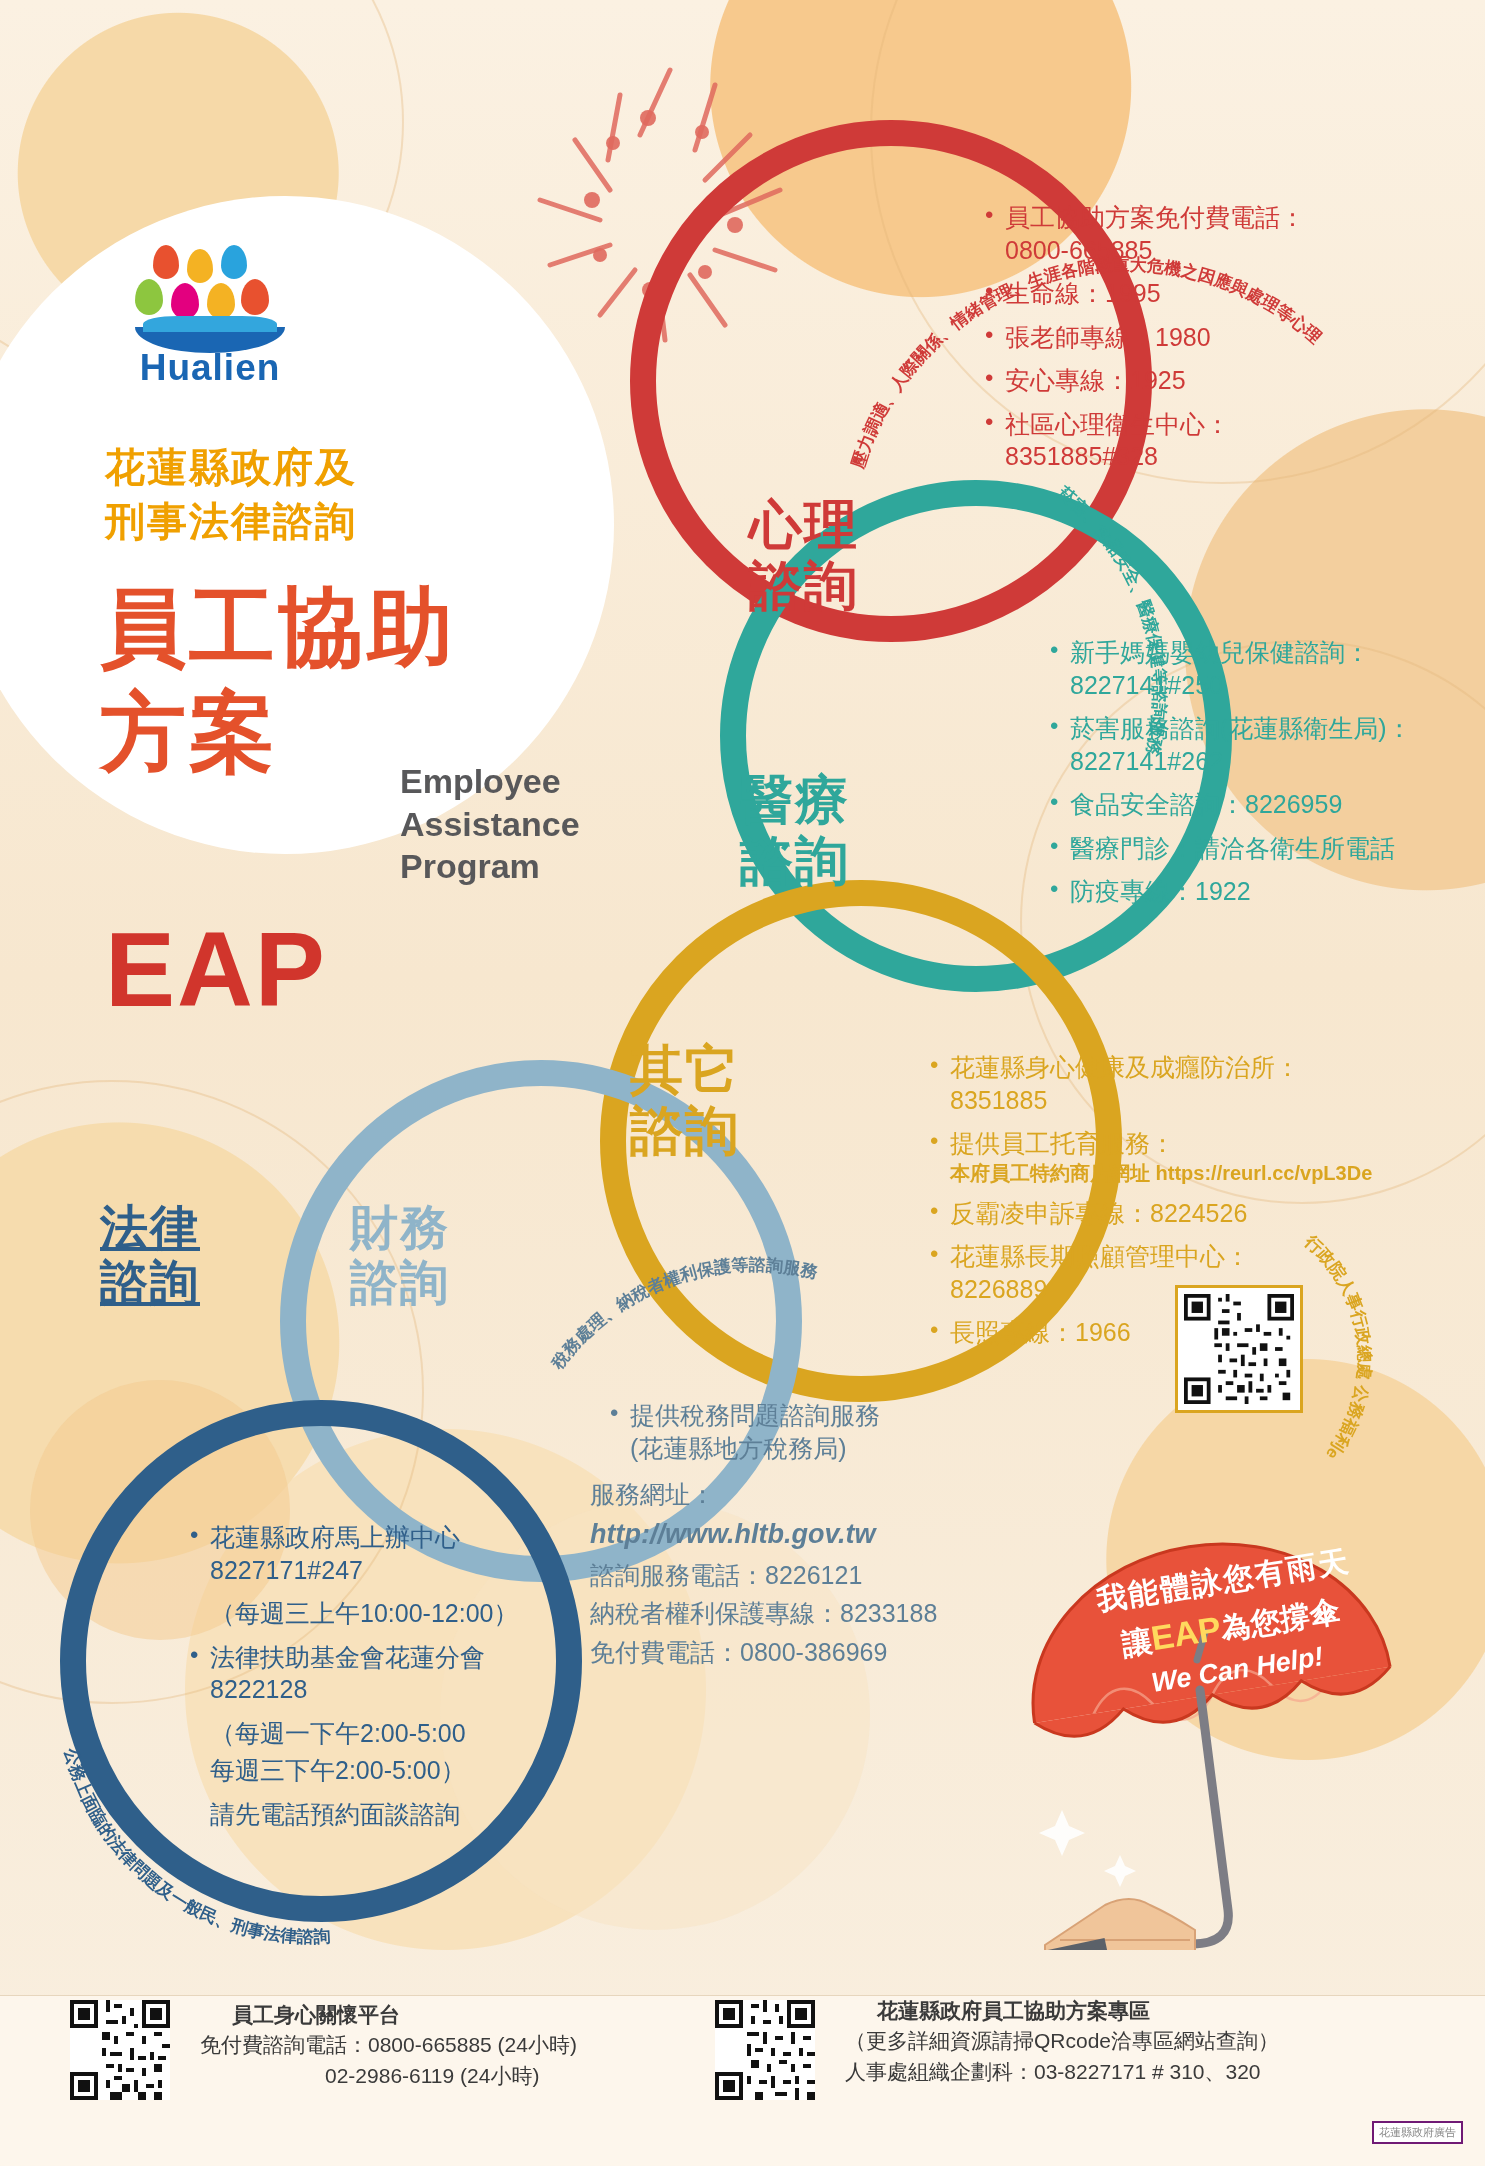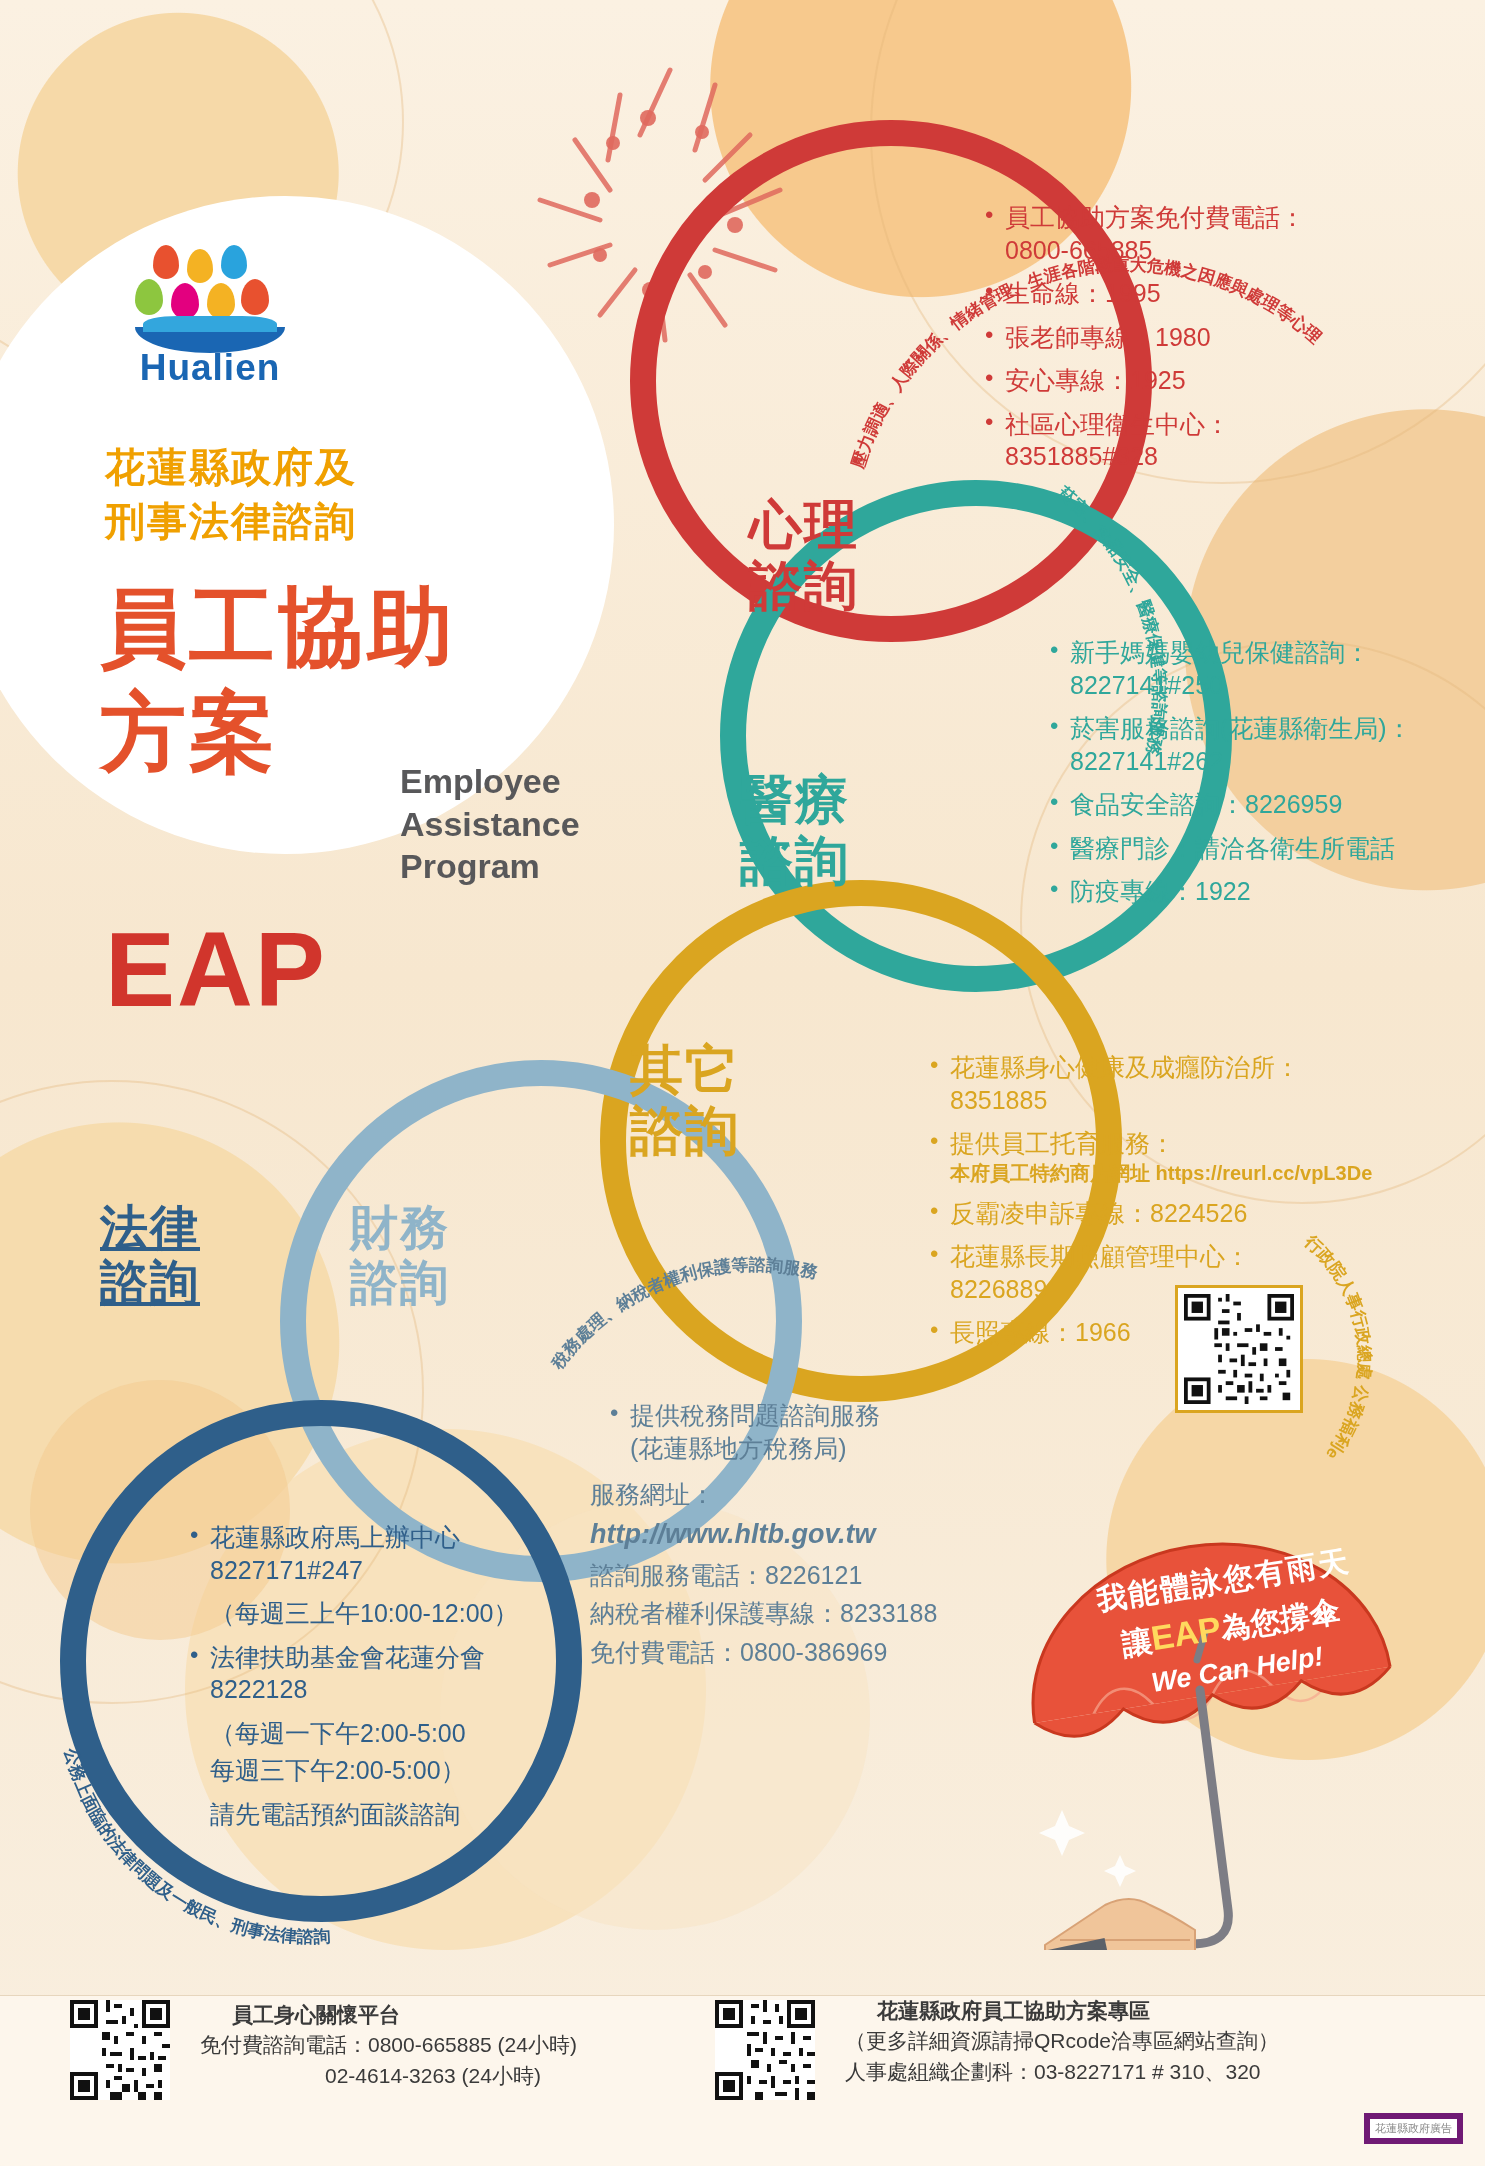--- a/index.html
+++ b/index.html
@@ -72,21 +72,21 @@
   .l-blue li{color:#5d7f97;margin-top:28px;} .l-blue li:before{color:#5d7f97;}
   .l-navy li{color:#2f5f8a;} .l-navy li:before{color:#2f5f8a;}
   .bold{font-weight:bold;}
 
   
   .umb{position:absolute;}
 
   
   .ft-text{position:absolute;font-size:21px;color:#3a3a3a;line-height:1.45;}
   .ft-title{font-weight:bold;margin-left:32px;}
-  .credit{position:absolute;right:22px;bottom:22px;font-size:11px;color:#8a8a8a;border:6px solid #701a75;padding:2px 5px;background:#fff;}
+  .credit{position:absolute;right:22px;bottom:22px;font-size:11px;color:#8a8a8a;border:2px solid #701a75;padding:2px 5px;background:#fff;}
 </style>
 </head>
 <body>
 
 <div class="bg" data-name="poster-background"></div>
 <div class="bg-ring" style="left:-120px;top:-140px;width:520px;height:520px;" data-name="decor-ring"></div>
 <div class="bg-ring" style="left:870px;top:-220px;width:700px;height:700px;" data-name="decor-ring"></div>
 <div class="bg-ring" style="left:1020px;top:640px;width:560px;height:560px;" data-name="decor-ring"></div>
 <div class="bg-ring" style="left:-200px;top:1080px;width:620px;height:620px;" data-name="decor-ring"></div>
 <div class="bg-blob" style="left:440px;top:1500px;width:430px;height:430px;background:#f7e3c4;" data-name="decor-blob"></div>
@@ -391,21 +391,21 @@
         <rect x="22" y="20" width="1" height="2"></rect>
       <rect x="10" y="23" width="3" height="2"></rect>
         <rect x="17" y="23" width="2" height="2"></rect>
         <rect x="21" y="23" width="2" height="2"></rect>
     </g>
   </svg>
 </div>
 <div class="ft-text" style="left:200px;top:2000px;width:460px;" data-name="footer-left-text">
   <div class="ft-title" data-name="footer-left-title">員工身心關懷平台</div>
   <div data-name="footer-left-line1">免付費諮詢電話：0800-665885 (24小時)</div>
-  <div style="padding-left:125px;" data-name="footer-left-line2">02-4614-3263 (24小時)</div>
+  <div style="padding-left:125px;" data-name="footer-left-line2">02-2986-6119 (24小時)</div>
 </div>
 
 <div style="position:absolute;left:715px;top:2000px;width:100px;height:100px;background:#fff;" data-name="qr-eap-zone">
   <svg width="100" height="100" viewBox="0 0 25 25" data-name="qr-code-icon">
     <rect width="25" height="25" fill="#fff"></rect>
     <g fill="#111">
       <rect x="0" y="0" width="7" height="7"></rect>
         <rect x="1" y="1" width="5" height="5" fill="#fff"></rect>
         <rect x="2" y="2" width="3" height="3"></rect>
       <rect x="18" y="0" width="7" height="7"></rect>

